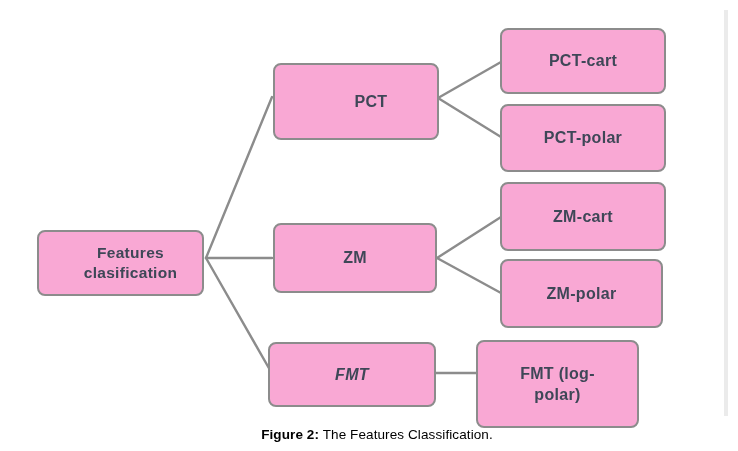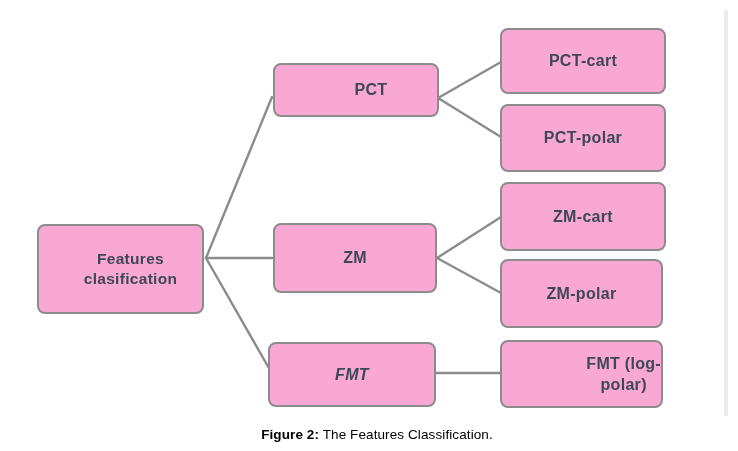--- a/index.html
+++ b/index.html
@@ -32,29 +32,29 @@
     align-items: center;
     justify-content: center;
     text-align: center;
     color: #3e4757;
     font-weight: bold;
     font-size: 16px;
     line-height: 1.32;
     letter-spacing: 0.3px;
     white-space: pre-line;
   }
-  .n-root      { left: 37px;  top: 224px; width: 167px; height: 90px; font-size: 15.5px; padding-left: 20px; }
-  .n-pct       { left: 273px; top: 63px;  width: 166px; height: 54px; padding-left: 30px; }
+  .n-root      { left: 37px;  top: 230px; width: 167px; height: 66px; font-size: 15.5px; padding-left: 20px; }
+  .n-pct       { left: 273px; top: 63px;  width: 166px; height: 77px; padding-left: 30px; }
   .n-zm        { left: 273px; top: 223px; width: 164px; height: 70px; }
   .n-fmt       { left: 268px; top: 342px; width: 168px; height: 65px; font-style: italic; }
   .n-pct-cart  { left: 500px; top: 28px;  width: 166px; height: 66px; }
   .n-pct-polar { left: 500px; top: 104px; width: 166px; height: 68px; }
   .n-zm-cart   { left: 500px; top: 182px; width: 166px; height: 69px; }
   .n-zm-polar  { left: 500px; top: 259px; width: 163px; height: 69px; justify-content: center; }
-  .n-fmt-log   { left: 500px; top: 340px; width: 163px; height: 68px; justify-content: flex-end; }
+  .n-fmt-log   { left: 476px; top: 340px; width: 163px; height: 88px; }
   .caption {
     position: absolute;
     left: 8px;
     top: 427px;
     width: 738px;
     text-align: center;
     font-size: 13.5px;
     color: #000000;
     letter-spacing: 0.1px;
   }

